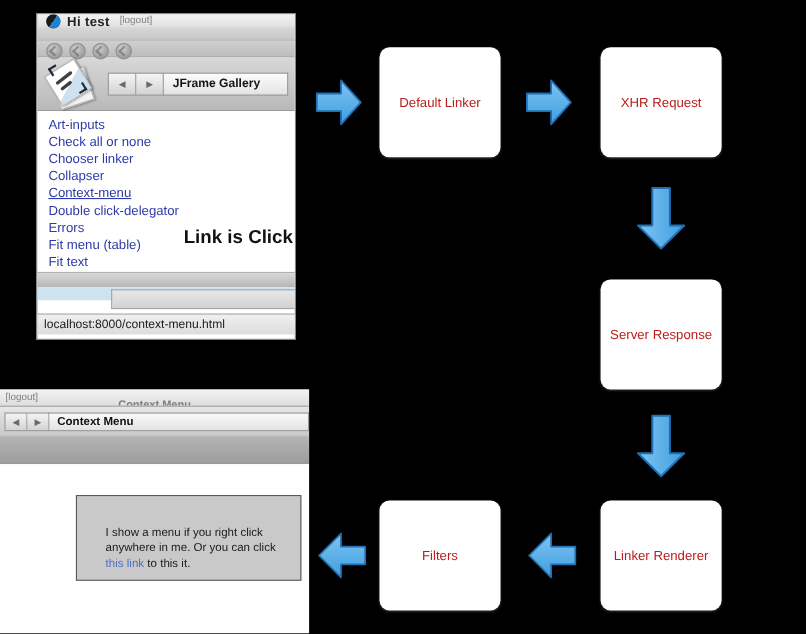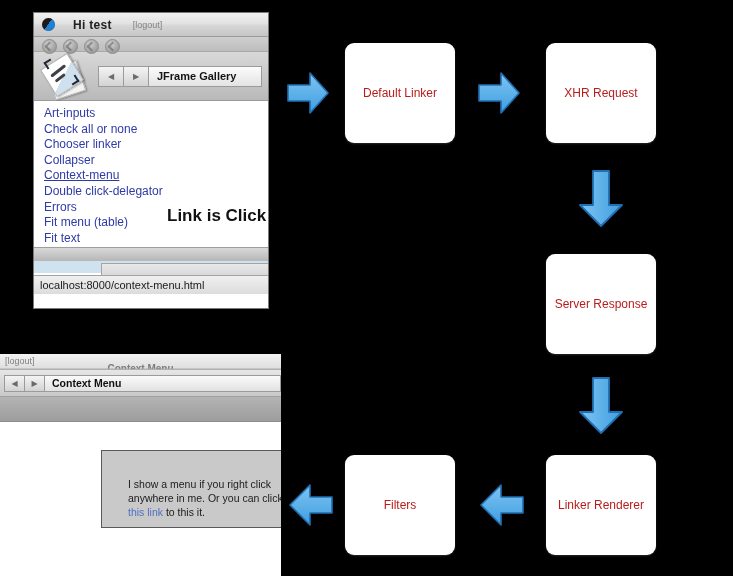--- a/index.html
+++ b/index.html
@@ -8,21 +8,21 @@
     font-family:"Liberation Sans", sans-serif;
   }
   .stage{position:absolute;left:0;top:0;width:733px;height:576px;background:#000;}
 
   
   .win{position:absolute;background:#fff;overflow:hidden;}
   .win-titlebar{
     height:23px;
     background:linear-gradient(to bottom,#f2f2f2 0%,#e2e2e2 45%,#d6d6d6 55%,#c6c6c6 100%);
     border-bottom:1px solid #9a9a9a;
-    display:flex;align-items:center;position:relative;gap:12px;
+    display:flex;align-items:flex-start;position:relative;
   }
   .logo-circle{
     width:13px;height:13px;border-radius:50%;margin-left:8px;flex:none;
     background:linear-gradient(125deg,#1b1b1b 0 48%,#1f82d8 48% 100%);
     box-shadow:inset 0 0 1px rgba(0,0,0,.6);
   }
   .hi-text{font-size:12px;font-weight:bold;color:#222;margin-left:6px;letter-spacing:.3px;}
   .logout-text{font-size:9px;color:#808080;margin-left:9px;}
 
   
@@ -156,21 +156,21 @@
       <span class="overlay-label" style="left:133px;top:105px;font-size:17px;">Link is Click</span>
     </div>
 
     <div class="hbar" style="height:13px;"></div>
     <div class="tintbar" style="height:12px;position:relative;">
       <span style="position:absolute;left:67px;top:2px;right:0;bottom:-8px;
                    background:linear-gradient(to bottom,#e8e8e8,#d2d2d2);
                    border:1px solid #a4a4a4;border-right:none;"></span>
     </div>
 
-    <div class="statusbar" style="height:18px;position:absolute;left:0;right:0;bottom:14px;margin-top:40px;">
+    <div class="statusbar" style="height:18px;position:absolute;left:0;right:0;bottom:4px;margin-top:40px;">
       <span>localhost:8000/context-menu.html</span>
     </div>
   </div>
 
   <div class="win" style="left:0px;top:354px;width:281px;height:222px;">
 
     <div class="win2-top">
       <span class="logout-text">[logout]</span>
       <span class="ghost-title" style="clip-path:inset(0 0 48% 0);">Context Menu</span>
     </div>
@@ -180,21 +180,21 @@
       <span class="navbtn" style="height:15px;width:19px;">▶</span>
       <span style="flex:1;height:15px;background:linear-gradient(to bottom,#fafafa,#e2e2e2);
                    border:1px solid #9b9b9b;border-left:none;display:flex;align-items:center;
                    padding-left:7px;font-size:10.5px;color:#101010;font-weight:bold;">Context Menu</span>
     </div>
 
     <div class="win2-grey"></div>
 
     <div style="background:#fff;height:153px;position:relative;">
 
-      <div class="menubox" style="left:69px;top:28px;width:203px;height:76px;margin-left:32px;">
+      <div class="menubox" style="left:69px;top:28px;width:203px;height:76px;">
         <div style="padding:26px 0 0 26px;">
           <p>I show a menu if you right click</p>
           <p>anywhere in me. Or you can click</p>
           <p><a>this link</a><span> to this it.</span></p>
         </div>
       </div>
 
     </div>
   </div>
 

